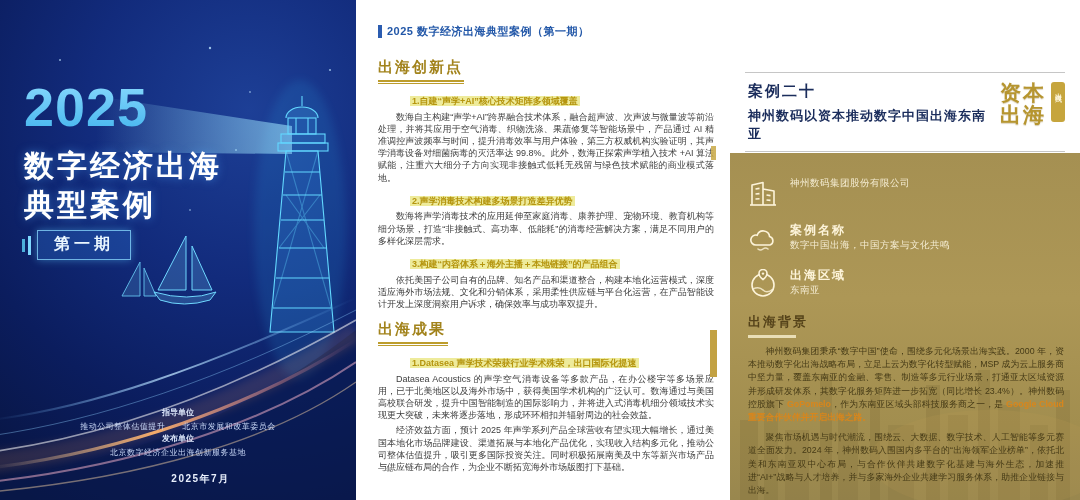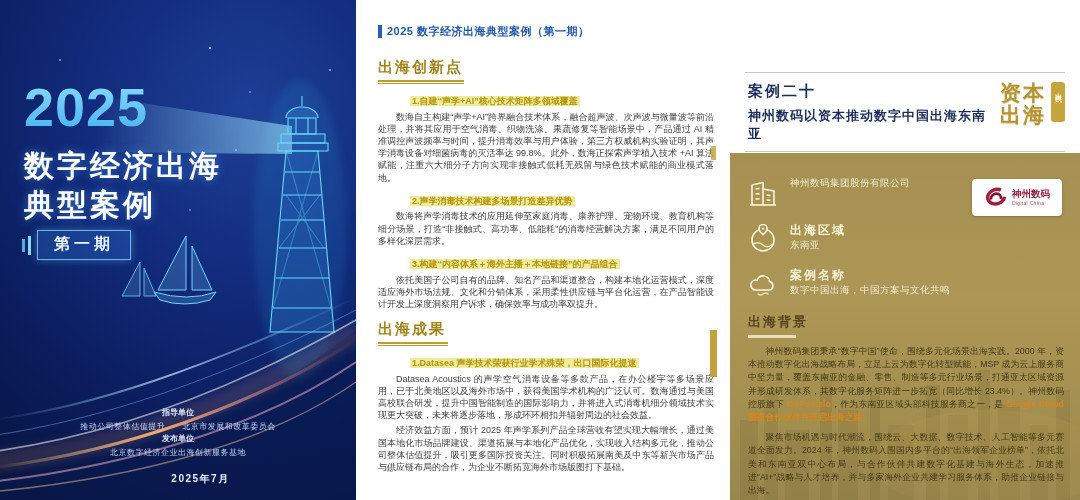--- a/index.html
+++ b/index.html
@@ -248,30 +248,20 @@
             <rect x="196" y="55" width="14" height="115" opacity=".5"></rect>
           <rect x="218" y="85" width="20" height="85" opacity=".42"></rect>
             <rect x="248" y="40" width="12" height="130" opacity=".5"></rect>
           <rect x="268" y="75" width="22" height="95" opacity=".4"></rect>
             <rect x="300" y="95" width="18" height="75" opacity=".45"></rect>
           <rect x="326" y="60" width="14" height="110" opacity=".5"></rect>
         </g>
         <ellipse cx="260" cy="130" rx="120" ry="50" fill="#e8b65e" opacity=".18"></ellipse>
       </svg>
 
-      <div class="logo-card">
-        <svg class="logo-swirl" viewBox="0 0 24 24">
-          <path d="M19,6 A 8.6,7.2 0 1 0 20.5,13.5" stroke="#a31f3c" stroke-width="3.4" fill="none" transform="rotate(-18 12 12)"></path>
-          <path d="M7,12 a 5,4.2 0 1 1 9,2.4" stroke="#7d1430" stroke-width="2.6" fill="none" transform="rotate(-18 12 12)"></path>
-        </svg>
-        <div>
-          <div class="logo-cn">神州数码</div>
-          <div class="logo-en">Digital China</div>
-        </div>
-      </div>
 
       <div class="panel-inner">
         <div class="info-row">
           <svg class="info-icon" viewBox="0 0 30 30">
             <g stroke="#fdf4da" stroke-width="1.6" fill="none" stroke-linejoin="round">
               <path d="M4,26 L4,6 L15,3.5 L15,26"></path>
               <path d="M15,10 L26,12 L26,26"></path>
               <line x1="2" y1="26" x2="28" y2="26"></line>
               <line x1="7.5" y1="10" x2="11.5" y2="9.4"></line>
                 <line x1="7.5" y1="15" x2="11.5" y2="14.6"></line>
@@ -280,46 +270,46 @@
               <line x1="18.5" y1="21" x2="22.5" y2="21.4"></line>
             </g>
           </svg>
           <div class="info-texts">
             <div class="info-value">神州数码集团股份有限公司</div>
           </div>
         </div>
 
         <div class="info-row">
           <svg class="info-icon" viewBox="0 0 30 30">
+            <g stroke="#fdf4da" stroke-width="1.6" fill="none" stroke-linecap="round">
+              <path d="M8,21 a5,5 0 1 1 1.2,-9.8 a6.4,6.4 0 0 1 12.4,1.4 a4.4,4.4 0 0 1 0.4,8.4 Z"></path>
+              <path d="M10,25 q2.5,2 5,0 q2.5,-2 5,0" opacity=".8"></path>
+            </g>
+          </svg>
+          <div class="info-texts">
+            <div class="info-label">案例名称</div>
+            <div class="info-value">数字中国出海，中国方案与文化共鸣</div>
+          </div>
+        </div>
+
+        <div class="info-row">
+          <svg class="info-icon" viewBox="0 0 30 30">
             <g stroke="#fdf4da" stroke-width="1.6" fill="none">
               <circle cx="15" cy="16" r="11"></circle>
               <path d="M5,20 q6,-3 10,1 q4,4 10,-1" opacity=".8"></path>
               <path d="M11,4.5 a4,4 0 0 1 8,0 c0,3 -4,6 -4,6 s-4,-3 -4,-6 Z" fill="#a59052"></path>
               <circle cx="15" cy="4.6" r="1.2" fill="#fdf4da" stroke="none"></circle>
             </g>
           </svg>
           <div class="info-texts">
             <div class="info-label">出海区域</div>
             <div class="info-value">东南亚</div>
           </div>
         </div>
 
-        <div class="info-row">
-          <svg class="info-icon" viewBox="0 0 30 30">
-            <g stroke="#fdf4da" stroke-width="1.6" fill="none" stroke-linecap="round">
-              <path d="M8,21 a5,5 0 1 1 1.2,-9.8 a6.4,6.4 0 0 1 12.4,1.4 a4.4,4.4 0 0 1 0.4,8.4 Z"></path>
-              <path d="M10,25 q2.5,2 5,0 q2.5,-2 5,0" opacity=".8"></path>
-            </g>
-          </svg>
-          <div class="info-texts">
-            <div class="info-label">案例名称</div>
-            <div class="info-value">数字中国出海，中国方案与文化共鸣</div>
-          </div>
-        </div>
-
         <div class="bg-head">
           <span class="txt">出海背景</span>
           <span class="rule"></span>
         </div>
 
         <p class="bg-para"><span>神州数码集团秉承“数字中国”使命，围绕多元化场景出海实践。2000 年，资本推动数字化出海战略布局，立足上云为数字化转型赋能，MSP 成为云上服务商中坚力量，覆盖东南亚的金融、零售、制造等多元行业场景，打通亚太区域资源并形成研发体系，其数字化服务矩阵进一步拓宽（同比增长 23.4%）。神州数码控股旗下 </span><span class="orange">GoPomelo</span><span>，作为东南亚区域头部科技服务商之一，是 </span><span class="orange">Google Cloud 重要合作伙伴并开启出海之路。</span></p>
         <p class="bg-para">聚焦市场机遇与时代潮流，围绕云、大数据、数字技术、人工智能等多元赛道全面发力。2024 年，神州数码入围国内多平台的“出海领军企业榜单”，依托北美和东南亚双中心布局，与合作伙伴共建数字化基建与海外生态，加速推进“AI+”战略与人才培养，并与多家海外企业共建学习服务体系，助推企业链接与出海。</p>
       </div>
     </div>
   </section>

